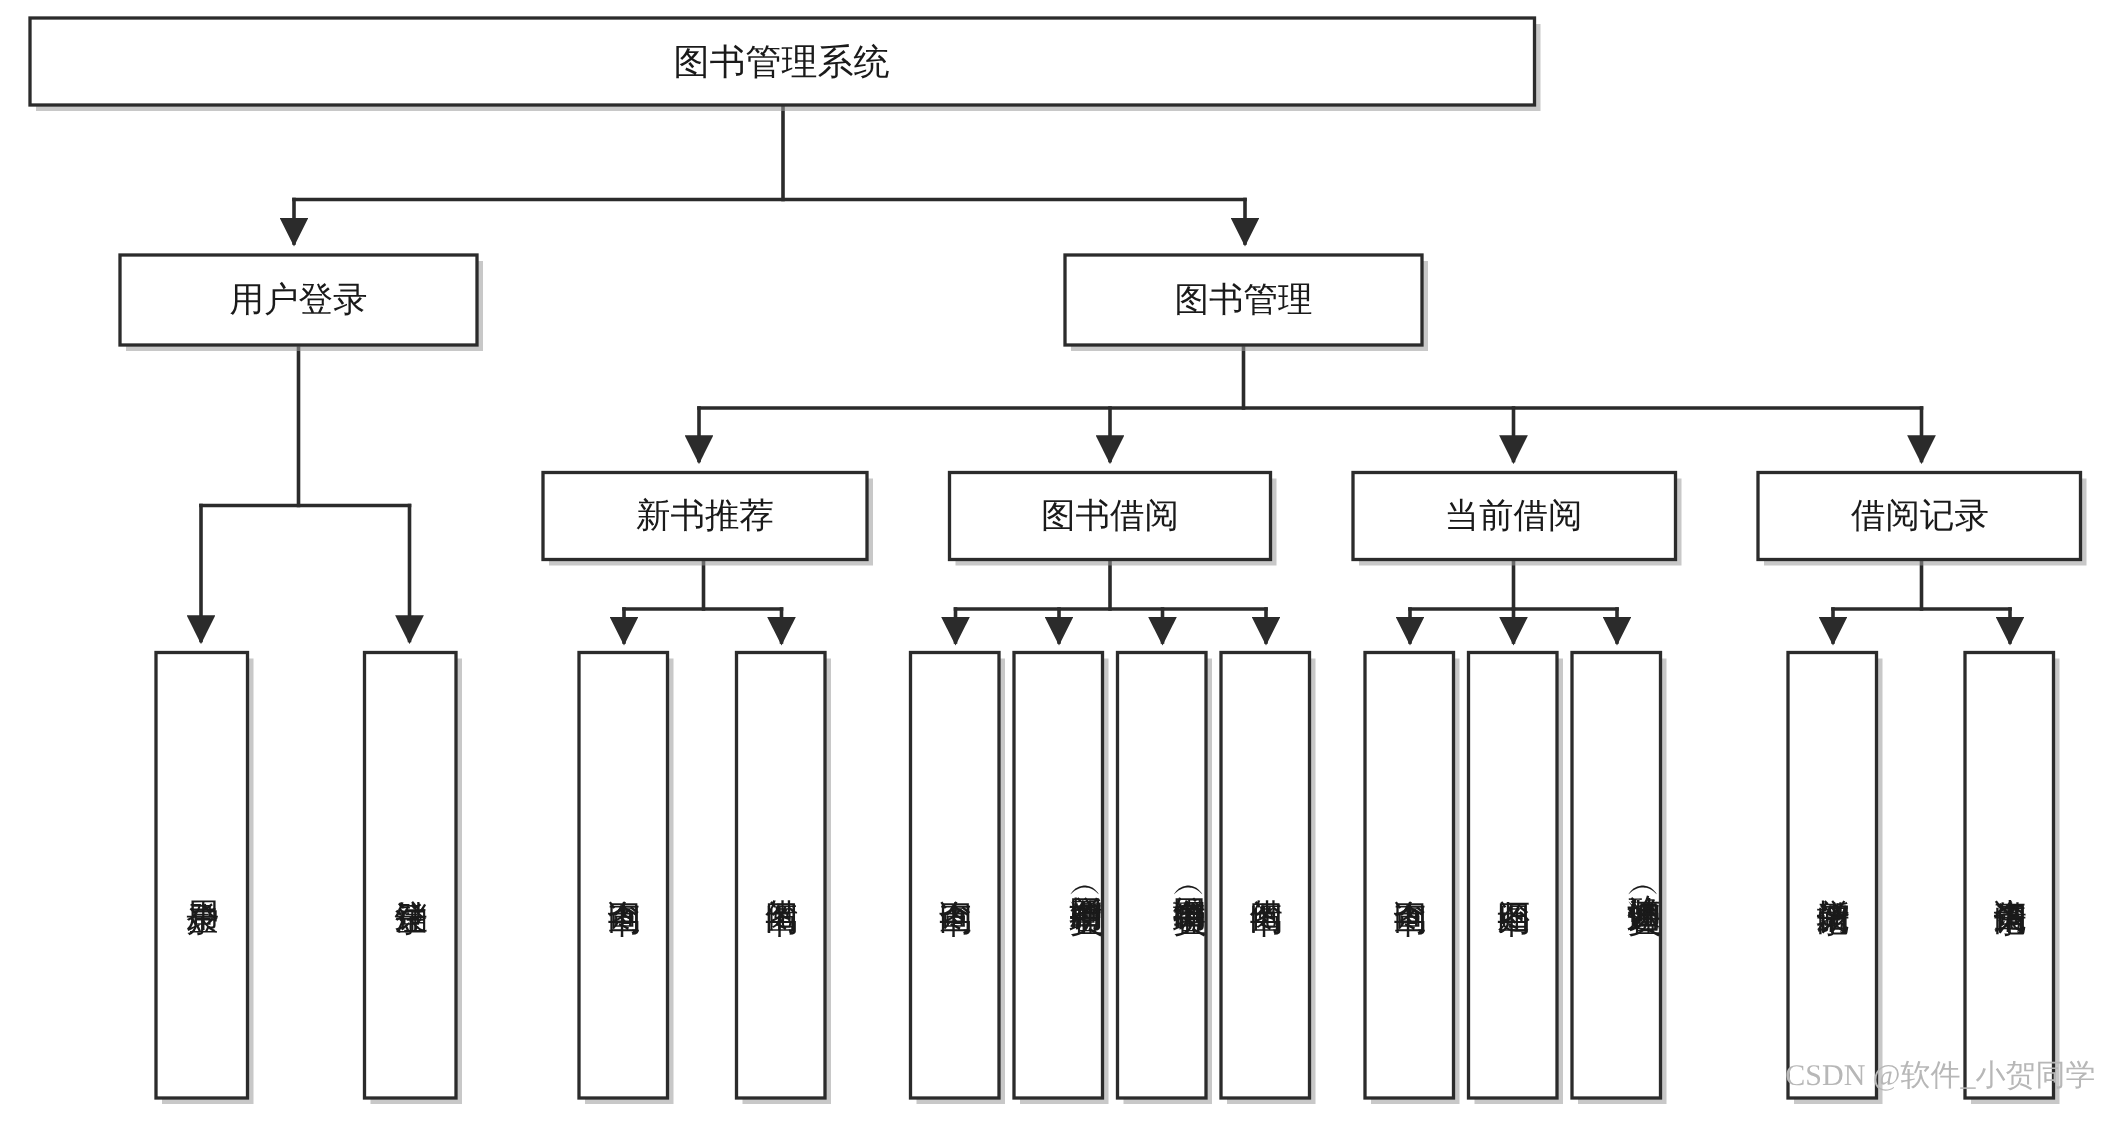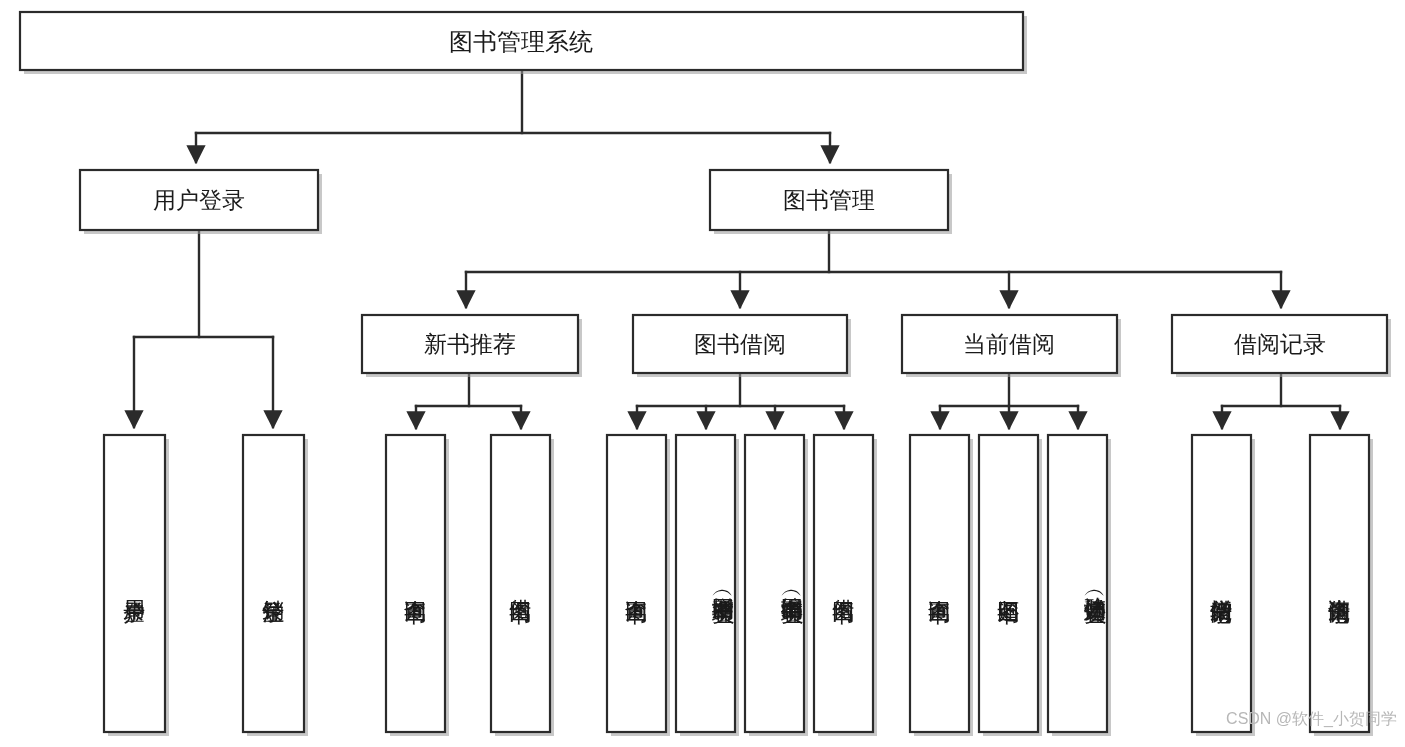--- a/index.html
+++ b/index.html
@@ -69,22 +69,22 @@
     display: flex;
     align-items: center;
     justify-content: center;
     white-space: nowrap;
     pointer-events: none;
   }
   .watermark {
     position: absolute;
     right: 8px;
     bottom: 6px;
-    font-family: Liberation Sans, sans-serif;
-    font-size: 16px;
+    font-family: Liberation Serif, serif;
+    font-size: 20px;
     color: #b7b7b7;
     white-space: nowrap;
   }
 </style>
 </head>
 <body>
 
 <div id="diagram-root">
 
   <svg id="tree-svg" viewBox="0 0 1405 747">

